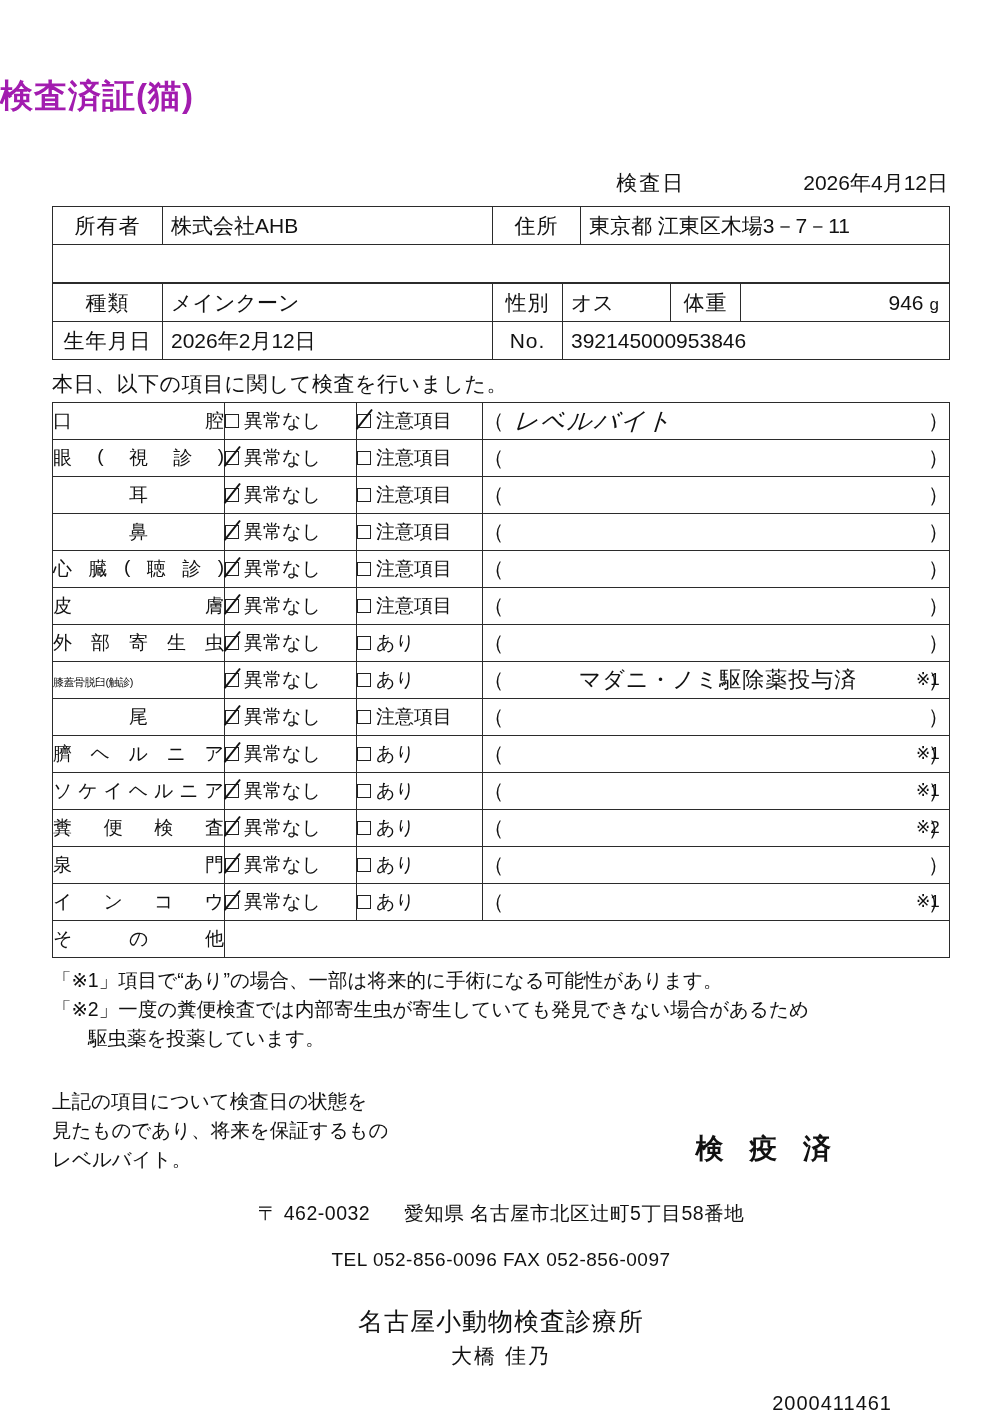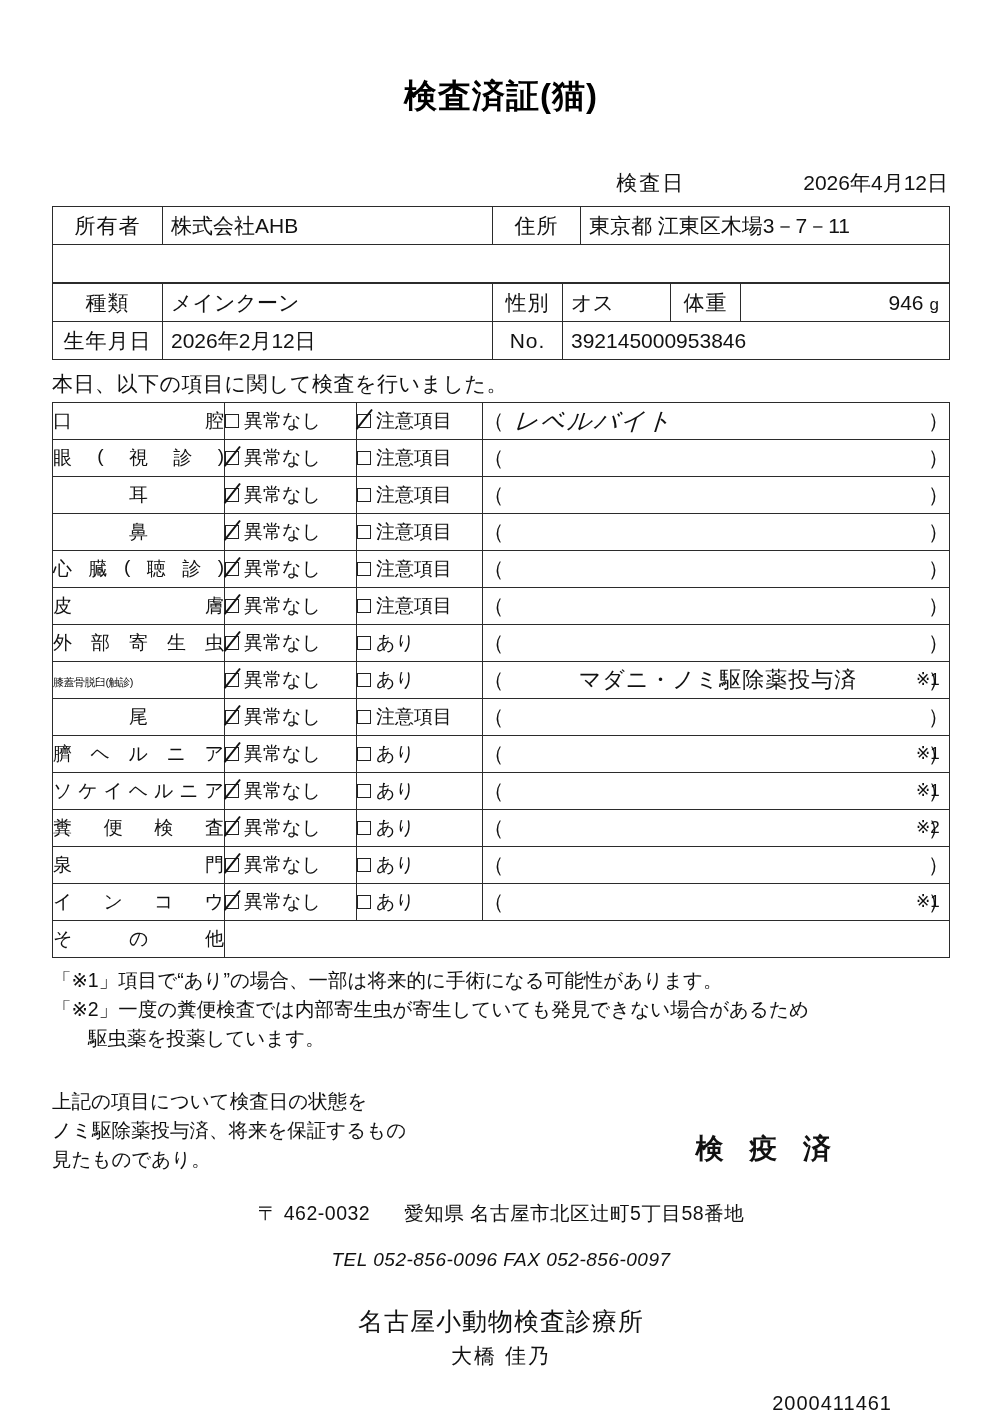--- a/index.html
+++ b/index.html
@@ -16,26 +16,26 @@
   }
   .page {
     position: relative;
     width: 1002px;
     height: 1428px;
     padding: 0;
   }
 
   
   .title {
-    text-align: center;
+    text-align: left;
     font-size: 33px;
     font-weight: 700;
     letter-spacing: 1px;
     margin-top: 74px;
-    color: #000000;
+    color: #a21caf;
   }
 
   
   .datebar {
     display: flex;
     justify-content: flex-end;
     align-items: baseline;
     margin-top: 18px;
     padding-right: 54px;
     font-size: 21px;
@@ -211,21 +211,20 @@
   .clinic { text-align: center; margin-top: 26px; }
   .addr {
     font-size: 19.5px;
     letter-spacing: 0.5px;
   }
   .addr .zip { margin-right: 34px; }
   .tel {
     font-size: 19px;
     margin-top: 22px;
     letter-spacing: 0.5px;
-    font-style: italic;
   }
   .clinicname {
     font-size: 25px;
     margin-top: 34px;
     letter-spacing: 1px;
   }
   .vetname {
     font-size: 21px;
     margin-top: 4px;
     letter-spacing: 2px;
@@ -571,22 +570,22 @@
 
   <div class="footnotes">
     <div>「※1」項目で“あり”の場合、一部は将来的に手術になる可能性があります。</div>
     <div>「※2」一度の糞便検査では内部寄生虫が寄生していても発見できない場合があるため</div>
     <div class="indent">駆虫薬を投薬しています。</div>
   </div>
 
   <div class="midsection">
     <div class="disclaimer">
       <div>上記の項目について検査日の状態を</div>
-      <div>ノミ駆除薬投与済、将来を保証するもの</div>
-      <div>見たものであり。</div>
+      <div>見たものであり、将来を保証するもの</div>
+      <div>レベルバイト。</div>
     </div>
     <div class="stamp">検 疫 済</div>
   </div>
 
   <div class="clinic">
     <div class="addr">
       <span class="zip"><span>〒</span> <span>462-0032</span></span><span>愛知県 名古屋市北区辻町5丁目58番地</span>
     </div>
     <div class="tel">TEL 052-856-0096  FAX 052-856-0097</div>
     <div class="clinicname">名古屋小動物検査診療所</div>

